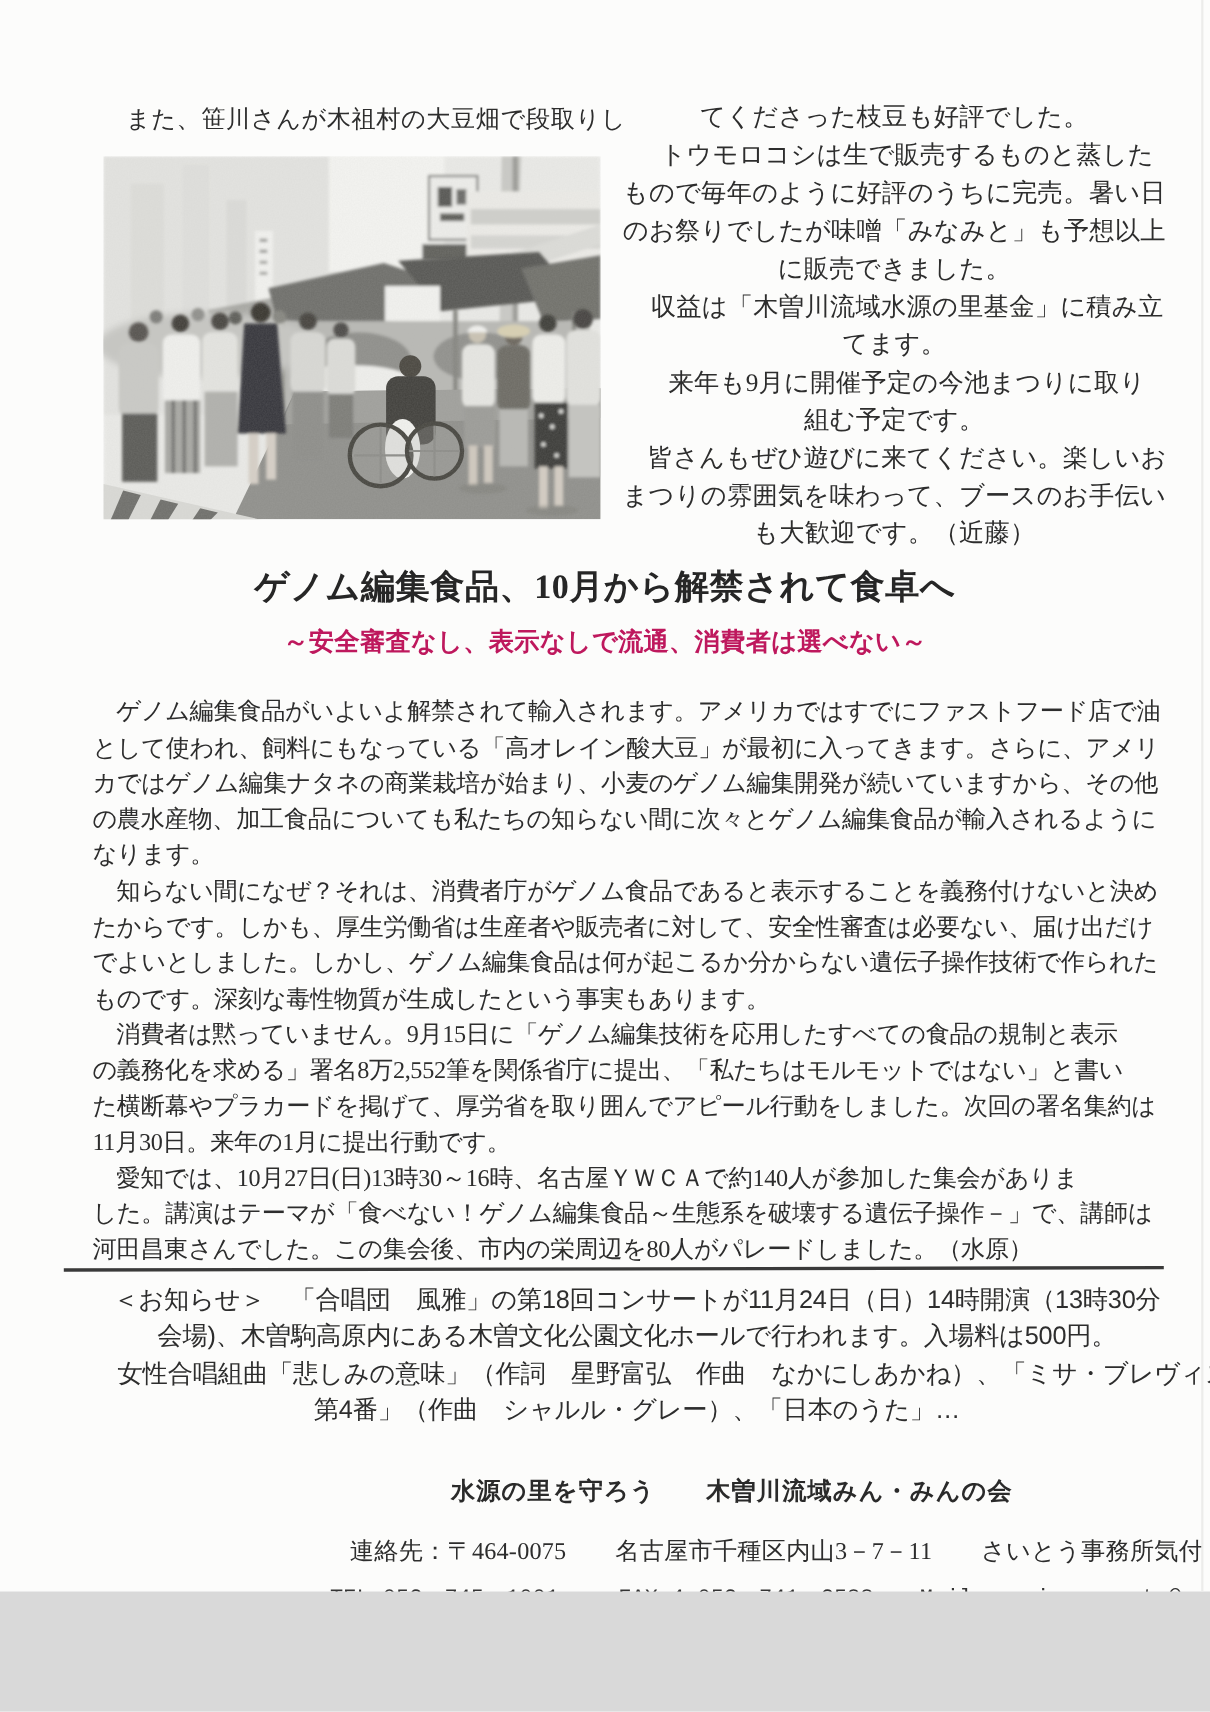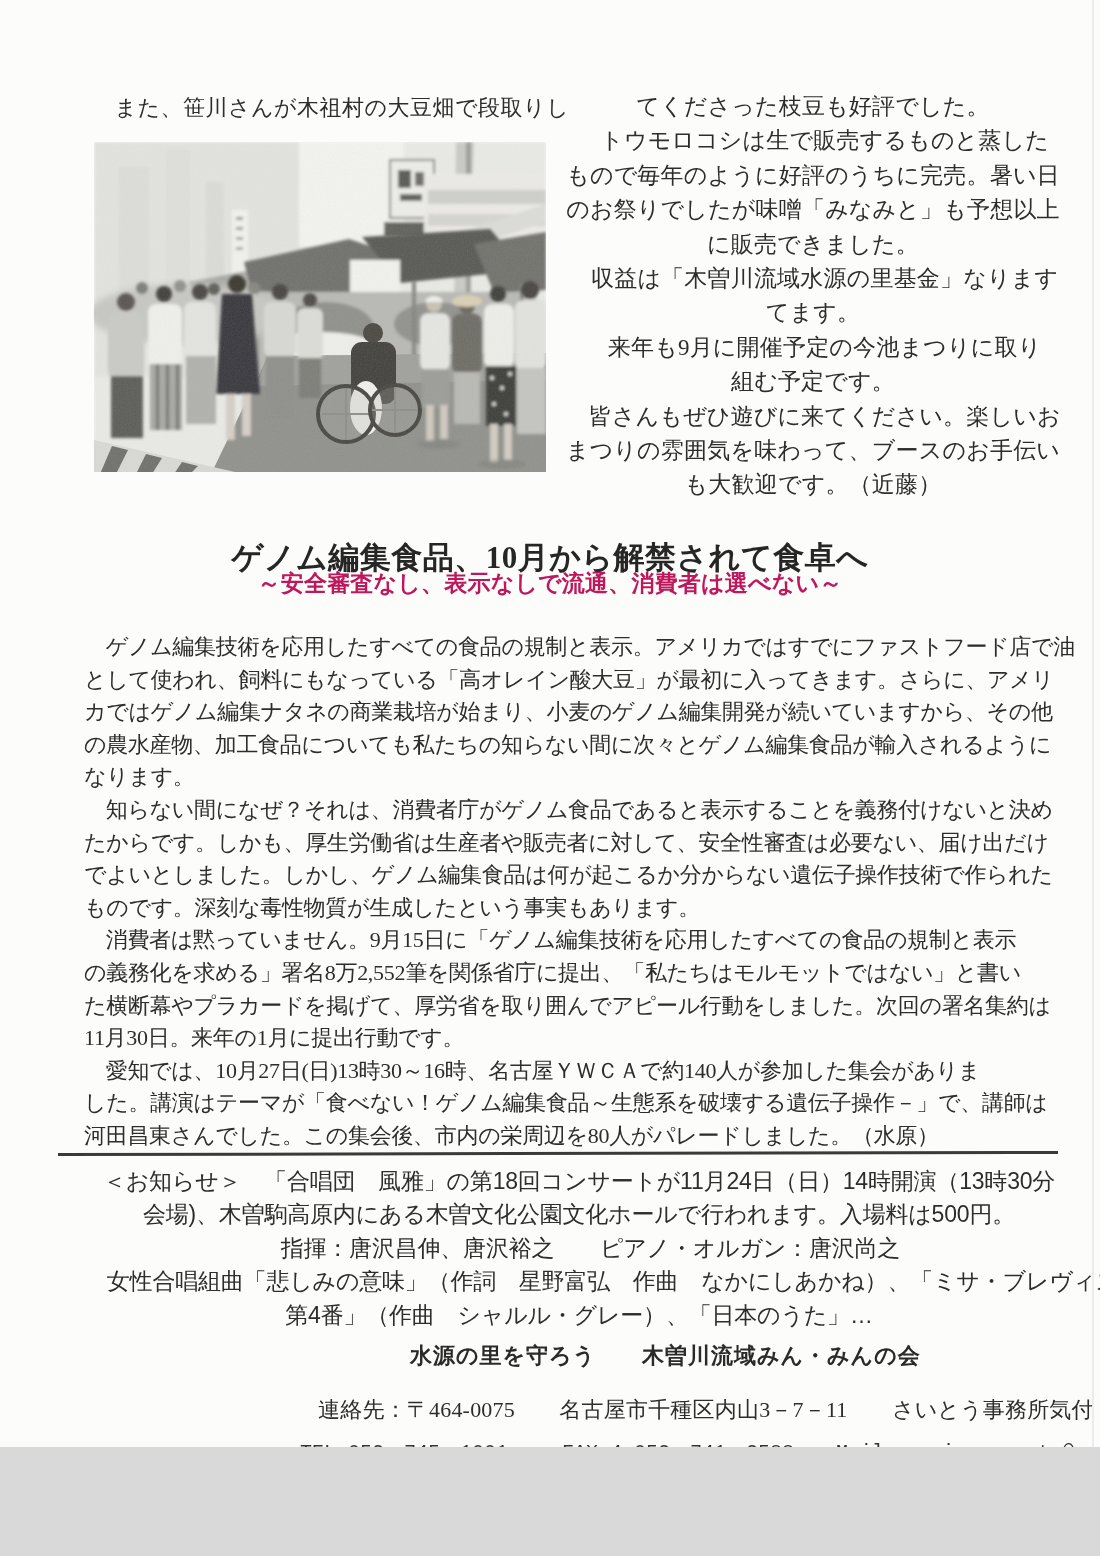--- a/index.html
+++ b/index.html
@@ -11,21 +11,21 @@
   .serif{font-family:"Liberation Serif","DejaVu Serif",serif;}
   .sans{font-family:"Liberation Sans","DejaVu Sans",sans-serif;text-align:center;}
   .mono{font-family:"Liberation Mono","DejaVu Sans Mono",monospace;}
   .nowrap{white-space:nowrap;}
 
   .lead-left{position:absolute;left:92px;top:93px;font-size:22px;line-height:30px;letter-spacing:0.5px;}
   .photo{position:absolute;left:94px;top:142px;width:452px;height:330px;}
   .right-col{position:absolute;left:563px;top:90px;width:500px;text-align:center;}
   .right-col .rline{font-size:23px;line-height:34.4px;letter-spacing:0.2px;white-space:nowrap;}
 
-  .headline{position:absolute;left:0;width:1100px;top:537px;text-align:center;
+  .headline{position:absolute;left:0;width:1100px;top:513px;text-align:center;
     font-size:31px;font-weight:bold;letter-spacing:0.5px;color:#262626;}
   .subtitle{position:absolute;left:0;width:1100px;top:568px;text-align:center;
     font-size:23px;font-weight:bold;letter-spacing:0.2px;color:#be185d;}
 
   .body-col{position:absolute;left:84px;top:631px;width:980px;}
   .body-col .bline{font-size:22px;line-height:32.6px;letter-spacing:-0.3px;white-space:nowrap;}
 
   .rule{position:absolute;left:58px;top:1152px;width:1000px;height:3px;background:#3a3a3a;
     transform:rotate(-0.12deg);}
 
@@ -188,34 +188,34 @@
 
     <rect x="0" y="0" width="452" height="330" filter="url(#grain)"></rect>
   </svg>
 
   <div class="right-col">
     <div class="rline serif">てくださった枝豆も好評でした。</div>
     <div class="rline serif">　トウモロコシは生で販売するものと蒸した</div>
     <div class="rline serif">もので毎年のように好評のうちに完売。暑い日</div>
     <div class="rline serif">のお祭りでしたが味噌「みなみと」も予想以上</div>
     <div class="rline serif">に販売できました。</div>
-    <div class="rline serif">　収益は「木曽川流域水源の里基金」なります</div>
+    <div class="rline serif">　収益は「木曽川流域水源の里基金」に積み立</div>
     <div class="rline serif">てます。</div>
     <div class="rline serif">　来年も9月に開催予定の今池まつりに取り</div>
     <div class="rline serif">組む予定です。</div>
     <div class="rline serif">　皆さんもぜひ遊びに来てください。楽しいお</div>
     <div class="rline serif">まつりの雰囲気を味わって、ブースのお手伝い</div>
     <div class="rline serif">も大歓迎です。（近藤）</div>
   </div>
 
   <div class="headline serif nowrap">ゲノム編集食品、10月から解禁されて食卓へ</div>
   <div class="subtitle sans nowrap">～安全審査なし、表示なしで流通、消費者は選べない～</div>
 
   <div class="body-col">
-    <div class="bline serif">　ゲノム編集技術を応用したすべての食品の規制と表示。アメリカではすでにファストフード店で油</div>
+    <div class="bline serif">　ゲノム編集食品がいよいよ解禁されて輸入されます。アメリカではすでにファストフード店で油</div>
     <div class="bline serif">として使われ、飼料にもなっている「高オレイン酸大豆」が最初に入ってきます。さらに、アメリ</div>
     <div class="bline serif">カではゲノム編集ナタネの商業栽培が始まり、小麦のゲノム編集開発が続いていますから、その他</div>
     <div class="bline serif">の農水産物、加工食品についても私たちの知らない間に次々とゲノム編集食品が輸入されるように</div>
     <div class="bline serif">なります。</div>
     <div class="bline serif">　知らない間になぜ？それは、消費者庁がゲノム食品であると表示することを義務付けないと決め</div>
     <div class="bline serif">たからです。しかも、厚生労働省は生産者や販売者に対して、安全性審査は必要ない、届け出だけ</div>
     <div class="bline serif">でよいとしました。しかし、ゲノム編集食品は何が起こるか分からない遺伝子操作技術で作られた</div>
     <div class="bline serif">ものです。深刻な毒性物質が生成したという事実もあります。</div>
     <div class="bline serif">　消費者は黙っていません。9月15日に「ゲノム編集技術を応用したすべての食品の規制と表示</div>
     <div class="bline serif">の義務化を求める」署名8万2,552筆を関係省庁に提出、「私たちはモルモットではない」と書い</div>
@@ -224,21 +224,20 @@
     <div class="bline serif">　愛知では、10月27日(日)13時30～16時、名古屋ＹＷＣＡで約140人が参加した集会がありま</div>
     <div class="bline serif">した。講演はテーマが「食べない！ゲノム編集食品～生態系を破壊する遺伝子操作－」で、講師は</div>
     <div class="bline serif">河田昌東さんでした。この集会後、市内の栄周辺を80人がパレードしました。（水原）</div>
   </div>
 
   <div class="rule"></div>
 
   <div class="notice">
     <div class="nline sans">＜お知らせ＞　「合唱団　風雅」の第18回コンサートが11月24日（日）14時開演（13時30分</div>
     <div class="nline sans">会場)、木曽駒高原内にある木曽文化公園文化ホールで行われます。入場料は500円。</div>
-    <div class="nline sans">　指揮：唐沢昌伸、唐沢裕之　　ピアノ・オルガン：唐沢尚之</div>
     <div class="nline sans">　女性合唱組曲「悲しみの意味」（作詞　星野富弘　作曲　なかにしあかね）、「ミサ・ブレヴィス</div>
     <div class="nline sans">第4番」（作曲　シャルル・グレー）、「日本のうた」…</div>
   </div>
 
   <div class="org sans">水源の里を守ろう　　木曽川流域みん・みんの会</div>
   <div class="contact serif">連絡先：〒464-0075　　名古屋市千種区内山3－7－11　　さいとう事務所気付</div>
   <div class="telline mono">
     <span>TEL 052－745－1001</span>
     <span class="sp1">FAX 4 052－741－2588</span>
     <span class="sp2">Mail</span>

